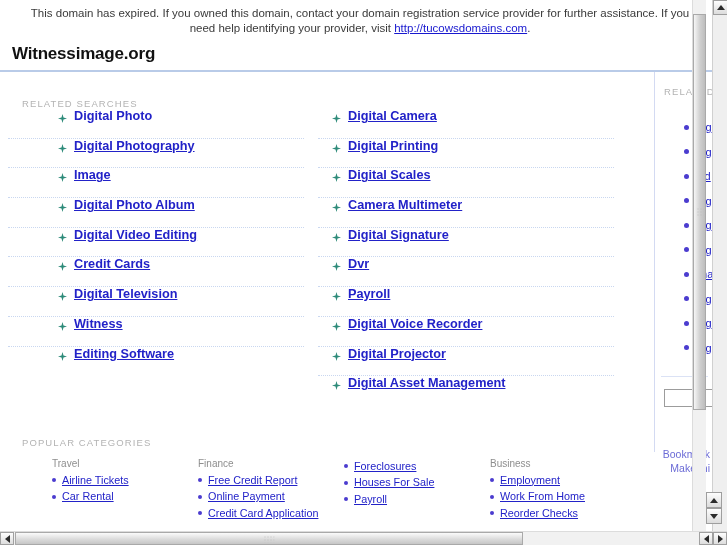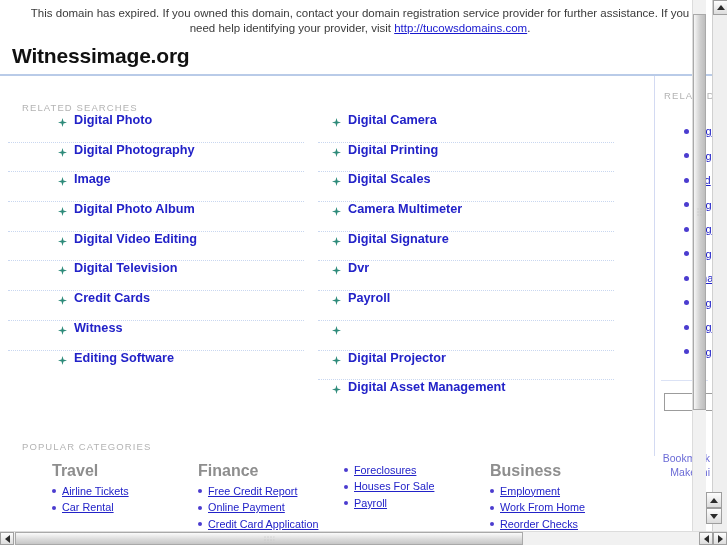--- a/index.html
+++ b/index.html
@@ -34,21 +34,21 @@
     color: #3a3a3a;
     font-family: "Liberation Sans", sans-serif;
   }
   .notice a {
     color: #1818cf;
     text-decoration: underline;
   }
 
   
   .domain-title {
-    font-size: 21px;
+    font-size: 17px;
     font-weight: bold;
     color: #111111;
     padding: 4px 0 6px 12px;
     letter-spacing: -0.2px;
   }
   .title-rule {
     height: 2px;
     background: #b9cbe8;
     margin: 0 0 0 0;
     width: 712px;
@@ -101,20 +101,21 @@
     width: 9px; height: 9px;
     margin-right: 7px;
     flex: 0 0 auto;
     position: relative;
     top: 0px;
   }
   .rs-link {
     font-size: 12.7px;
     font-weight: bold;
     color: #2222c8;
+    text-decoration: underline;
     white-space: nowrap;
     cursor: pointer;
   }
   .rs-link.nounderline { text-decoration: none; }
 
   
   .rail {
     position: absolute;
     left: 655px;
     top: 0;
@@ -172,22 +173,22 @@
 
   
   .pc-wrap { padding-top: 18px; width: 654px; }
   .pc-cols {
     display: flex;
     padding-left: 52px;
     padding-top: 10px;
   }
   .pc-col { width: 146px; }
   .pc-head {
-    font-size: 16px;
-    font-weight: bold;
+    font-size: 10px;
+    font-weight: normal;
     color: #8e8e8e;
     padding-bottom: 3px;
   }
   .pc-item {
     display: flex;
     align-items: center;
     line-height: 16.5px;
   }
   .pc-dot {
     width: 4px; height: 4px;
@@ -354,32 +355,32 @@
             <div class="rs-item">
               <span class="bullet"><svg width="9" height="9" viewBox="0 0 10 10">
                   <path d="M5 0 L6.1 3.9 L10 5 L6.1 6.1 L5 10 L3.9 6.1 L0 5 L3.9 3.9 Z" fill="#2e8b7a"></path>
                 </svg></span>
               <span class="rs-link">Digital Video Editing</span>
             </div>
             <div class="rs-item">
               <span class="bullet"><svg width="9" height="9" viewBox="0 0 10 10">
                   <path d="M5 0 L6.1 3.9 L10 5 L6.1 6.1 L5 10 L3.9 6.1 L0 5 L3.9 3.9 Z" fill="#2e8b7a"></path>
                 </svg></span>
+              <span class="rs-link">Credit Cards</span>
+            </div>
+            <div class="rs-item">
+              <span class="bullet"><svg width="9" height="9" viewBox="0 0 10 10">
+                  <path d="M5 0 L6.1 3.9 L10 5 L6.1 6.1 L5 10 L3.9 6.1 L0 5 L3.9 3.9 Z" fill="#2e8b7a"></path>
+                </svg></span>
               <span class="rs-link">Digital Television</span>
             </div>
             <div class="rs-item">
               <span class="bullet"><svg width="9" height="9" viewBox="0 0 10 10">
                   <path d="M5 0 L6.1 3.9 L10 5 L6.1 6.1 L5 10 L3.9 6.1 L0 5 L3.9 3.9 Z" fill="#2e8b7a"></path>
                 </svg></span>
-              <span class="rs-link">Credit Cards</span>
-            </div>
-            <div class="rs-item">
-              <span class="bullet"><svg width="9" height="9" viewBox="0 0 10 10">
-                  <path d="M5 0 L6.1 3.9 L10 5 L6.1 6.1 L5 10 L3.9 6.1 L0 5 L3.9 3.9 Z" fill="#2e8b7a"></path>
-                </svg></span>
               <span class="rs-link">Witness</span>
             </div>
             <div class="rs-item">
               <span class="bullet"><svg width="9" height="9" viewBox="0 0 10 10">
                   <path d="M5 0 L6.1 3.9 L10 5 L6.1 6.1 L5 10 L3.9 6.1 L0 5 L3.9 3.9 Z" fill="#2e8b7a"></path>
                 </svg></span>
               <span class="rs-link">Editing Software</span>
             </div>
           </div>
         <div class="rs-col" id="rs-right">
@@ -422,20 +423,21 @@
             <div class="rs-item">
               <span class="bullet"><svg width="9" height="9" viewBox="0 0 10 10">
                   <path d="M5 0 L6.1 3.9 L10 5 L6.1 6.1 L5 10 L3.9 6.1 L0 5 L3.9 3.9 Z" fill="#2e8b7a"></path>
                 </svg></span>
               <span class="rs-link">Payroll</span>
             </div>
             <div class="rs-item">
               <span class="bullet"><svg width="9" height="9" viewBox="0 0 10 10">
                   <path d="M5 0 L6.1 3.9 L10 5 L6.1 6.1 L5 10 L3.9 6.1 L0 5 L3.9 3.9 Z" fill="#2e8b7a"></path>
                 </svg></span>
+              <span class="rs-link">Digital Voice Recorder</span>
             </div>
             <div class="rs-item">
               <span class="bullet"><svg width="9" height="9" viewBox="0 0 10 10">
                   <path d="M5 0 L6.1 3.9 L10 5 L6.1 6.1 L5 10 L3.9 6.1 L0 5 L3.9 3.9 Z" fill="#2e8b7a"></path>
                 </svg></span>
               <span class="rs-link">Digital Projector</span>
             </div>
             <div class="rs-item">
               <span class="bullet"><svg width="9" height="9" viewBox="0 0 10 10">
                   <path d="M5 0 L6.1 3.9 L10 5 L6.1 6.1 L5 10 L3.9 6.1 L0 5 L3.9 3.9 Z" fill="#2e8b7a"></path>

